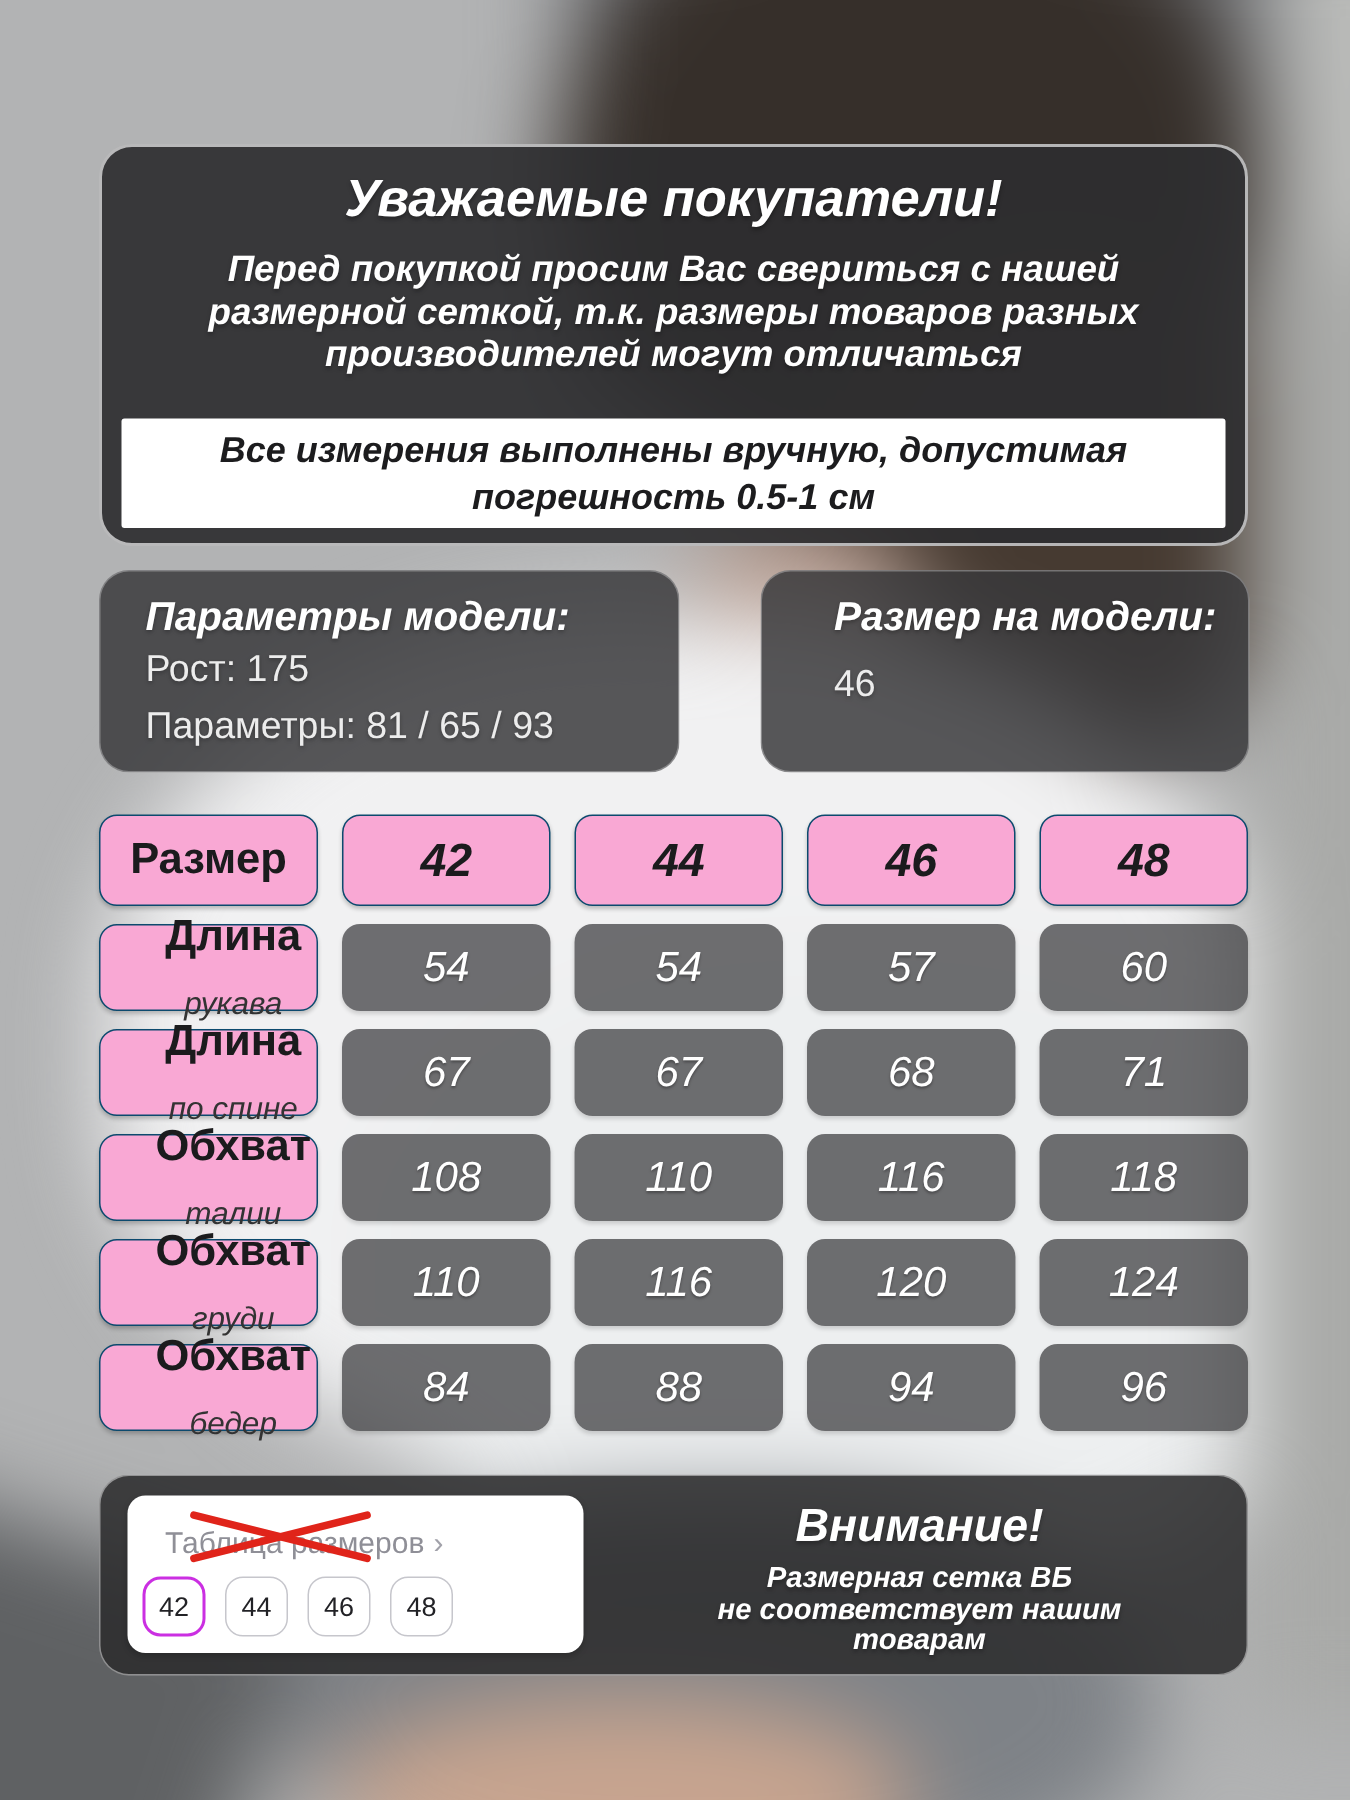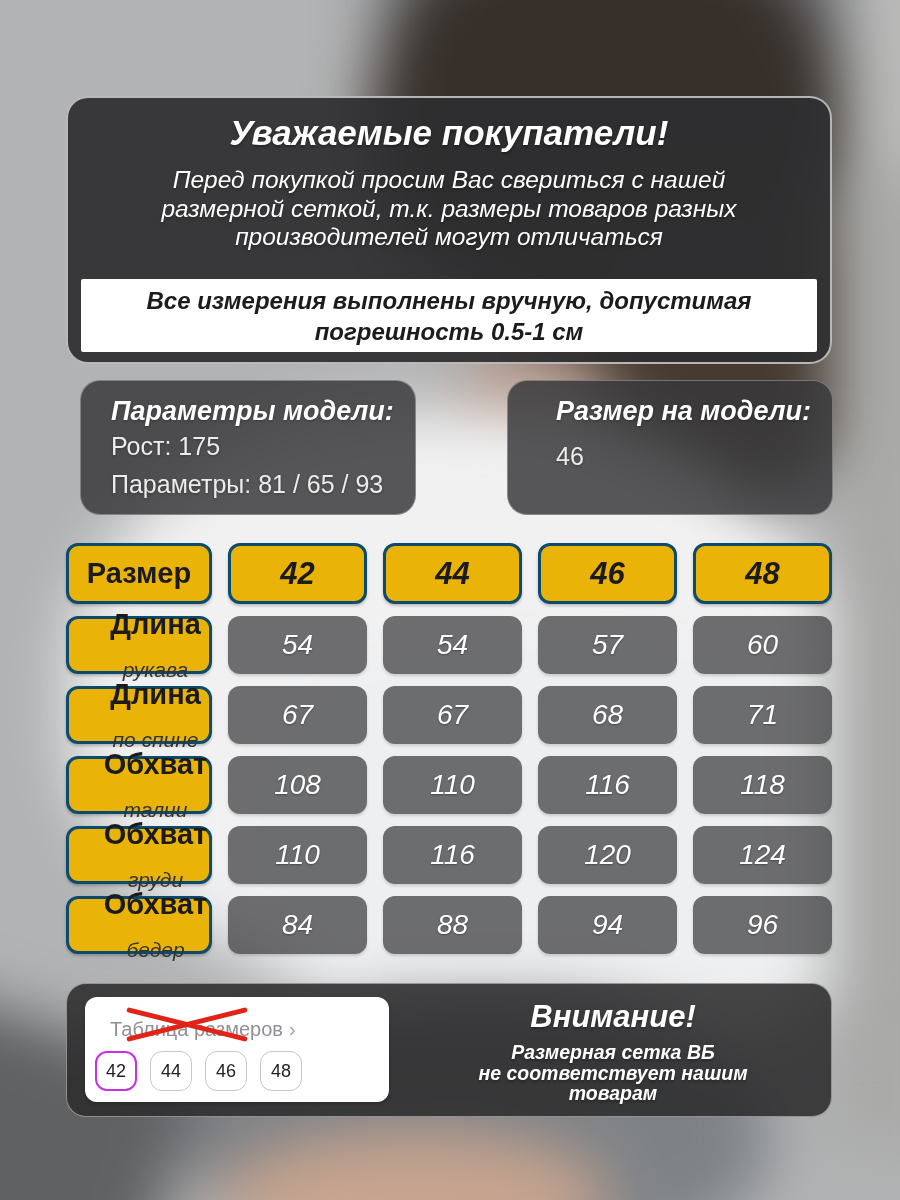--- a/index.html
+++ b/index.html
@@ -23,50 +23,50 @@
   .b-wedge{left:-90px;top:1080px;width:310px;height:350px;background:#5f6163;transform:rotate(18deg);}
 
   
   .card-notice{
     position:absolute;left:66px;top:96px;width:766px;height:268px;box-sizing:border-box;
     background:rgba(46,46,48,0.92);border:2px solid rgba(255,255,255,0.65);
     border-radius:22px;text-align:center;color:#fff;
   }
   .notice-title{margin-top:15px;font-size:35px;font-weight:700;font-style:italic;
     text-shadow:0 2px 3px rgba(0,0,0,0.35);}
-  .notice-body{margin-top:13px;font-size:24.5px;font-weight:400;font-style:italic;
+  .notice-body{margin-top:13px;font-size:24.5px;font-weight:700;font-style:italic;
     line-height:28.5px;text-shadow:0 2px 3px rgba(0,0,0,0.3);}
   .notice-body span{display:block;}
   .notice-note{
     position:absolute;left:13px;right:13px;bottom:10px;height:73px;background:#fff;
     border-radius:2px;color:#1c1c1e;display:flex;flex-direction:column;justify-content:center;
     font-size:24px;font-weight:700;font-style:italic;line-height:31px;text-shadow:none;
   }
 
   
   .box-dark{
     position:absolute;top:380px;height:135px;box-sizing:border-box;border-radius:20px;
     background:rgba(56,56,58,0.84);border:1px solid rgba(255,255,255,0.3);
     color:#fff;padding:15px 0 0 30px;text-shadow:0 1px 3px rgba(0,0,0,0.3);
   }
-  .box-model-params{left:66px;width:336px;margin-left:14px;}
+  .box-model-params{left:66px;width:387px;}
   .box-model-size{left:507px;width:326px;padding-left:48px;}
   .box-title{font-size:27px;font-weight:700;font-style:italic;}
   .box-line{font-size:25px;font-weight:400;color:#ececec;line-height:38px;}
   .box-model-params .box-line:first-of-type{margin-top:8px;}
   .box-model-size .box-line{margin-top:10px;}
 
   
   .size-table{
     position:absolute;left:66px;top:543px;width:766px;display:grid;
     grid-template-columns:146px 139px 139px 139px 139px;
     grid-template-rows:61px 58px 58px 58px 58px 58px;gap:12px 16px;
   }
   .cell{display:flex;align-items:center;justify-content:center;box-sizing:border-box;border-radius:12px;}
-  .cell-white{background:#eab308;border:3px solid #0c4a6e;box-shadow:0 2px 3px rgba(0,0,0,0.22);color:#1b1b1d;}
+  .cell-white{background:#f9a8d4;border:1px solid #0c4a6e;box-shadow:0 2px 3px rgba(0,0,0,0.22);color:#1b1b1d;}
   .cell-corner{font-size:29px;font-weight:700;}
   .cell-size{font-size:31px;font-weight:700;font-style:italic;}
   .cell-rowlabel{flex-direction:column;line-height:1;padding-left:33px;}
   .rl-main{font-size:29px;font-weight:700;}
   .rl-sub{font-size:21px;font-style:italic;color:#333;margin-top:20px;}
   .cell-dark{
     background:rgba(58,58,61,0.72);color:#fff;font-size:28px;font-style:italic;
     text-shadow:0 1px 2px rgba(0,0,0,0.35);box-shadow:0 2px 3px rgba(0,0,0,0.15);
   }
 

